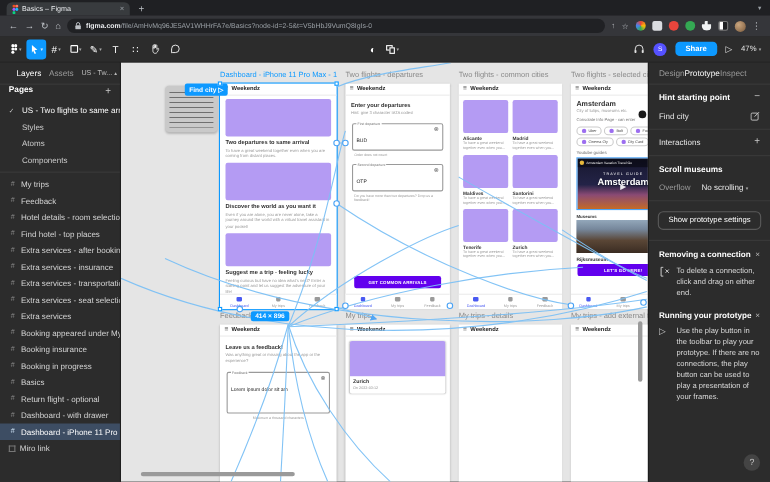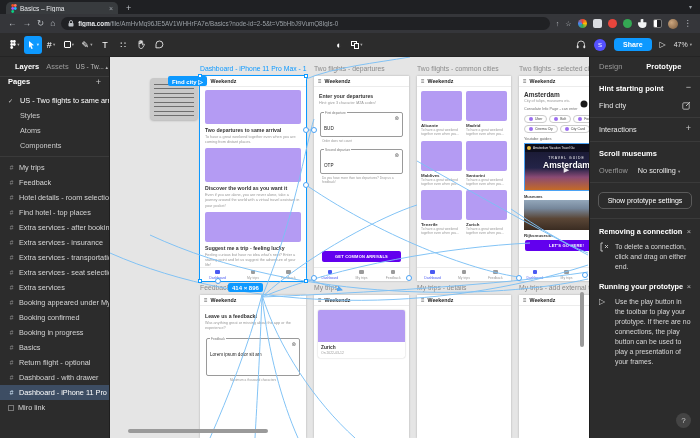--- a/index.html
+++ b/index.html
@@ -33,33 +33,33 @@
   .sq-icon{width:7px;height:7px;border:1px solid #fff;border-radius:1px}
   .bool-icon{position:relative;width:8px;height:8px}
   .bool-icon i{position:absolute;width:5.5px;height:5.5px;border:1px solid #fff;background:#2c2c2c}
   .bool-icon i:last-child{left:2.5px;top:2.5px}
   
   .panel{position:absolute;top:57px;bottom:0;background:#2c2c2c;z-index:20}
   .left{left:0;width:110px;border-right:1px solid #1e1e1e}
   .right{right:0;width:111px;border-left:1px solid #1e1e1e}
   .lp-tabs{height:20px;display:flex;align-items:center;gap:7px;padding:0 8px;border-bottom:1px solid #3a3a3a}
   .lp-tab{font-size:7.5px;color:#9a9a9a}
-  .lp-tab.on{color:#fff;font-weight:bold}
+  .lp-tab.on{color:#fff;font-weight:normal}
   .pageSel{margin-left:auto;font-size:6.5px;color:#bbb;white-space:nowrap}
   .sec-hd{height:16px;display:flex;align-items:flex-start;padding:0 8px;font-size:7.5px;color:#fff;font-weight:bold}
   .sec-hd .plus{margin-left:auto;color:#ccc;font-weight:normal;font-size:9px}
   .row{height:15px;display:flex;align-items:center;gap:4px;padding:0 8px;font-size:7.3px;color:#d5d5d5;white-space:nowrap;overflow:hidden}
   .row .chk{width:8px;font-size:6px;color:#ccc;flex:none}
   .row.page{color:#ccc}
   .row .hash{color:#8a8a8a;font-size:6.5px;width:7px;flex:none;text-align:center}
   .row.sel{background:#3d4d63;color:#fff}
   .row .dashed{width:6px;height:6px;border:1px dashed #777;flex:none}
   .lp-div{height:1px;background:#3a3a3a;margin:3px 0}
   
-  .rp-tabs{height:20px;display:flex;align-items:center;gap:24px;padding:0 9px;border-bottom:1px solid #3a3a3a}
+  .rp-tabs{height:20px;display:flex;align-items:center;gap:0;padding:0 9px;border-bottom:1px solid #3a3a3a}
   .rp-sec{padding:7px 9px;border-bottom:1px solid #3a3a3a;position:relative}
   .rp-title{font-size:7.5px;font-weight:bold;color:#fff}
   .rp-right{position:absolute;right:9px;top:7px;color:#ccc;font-size:9px;line-height:7px}
   .rp-item{font-size:7.3px;color:#e8e8e8;margin-top:8px;display:flex;align-items:center}
   .rp-muted{color:#9a9a9a}
   .proto-btn{margin:9px 8px;border:1px solid #5a5a5a;border-radius:5px;height:17px;display:flex;align-items:center;justify-content:center;font-size:7px;color:#fff}
   .hint{padding:8px 9px 2px}
   .hint-hd{display:flex;font-size:7.4px;font-weight:bold;color:#fff}
   .hint-hd .x{margin-left:auto;color:#bbb;font-weight:normal}
   .hint-body{display:flex;gap:6px;margin-top:6px}
@@ -279,21 +279,21 @@
   <div class="row">
       <span class="hash">#</span>
       <span>Extra services</span>
     </div>
   <div class="row">
       <span class="hash">#</span>
       <span>Booking appeared under My trips</span>
     </div>
   <div class="row">
       <span class="hash">#</span>
-      <span>Booking confirmed</span>
+      <span>Booking insurance</span>
     </div>
   <div class="row">
       <span class="hash">#</span>
       <span>Booking in progress</span>
     </div>
   <div class="row">
       <span class="hash">#</span>
       <span>Basics</span>
     </div>
   <div class="row">

